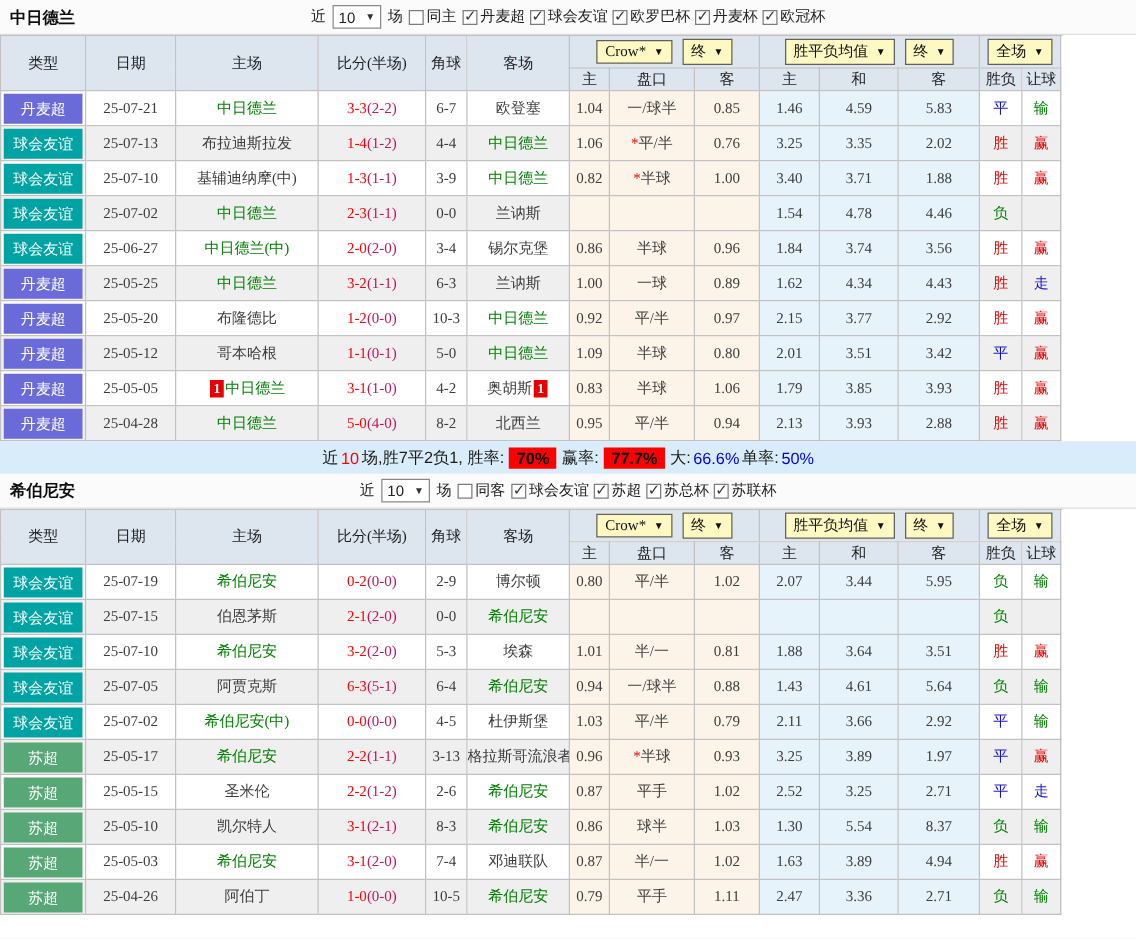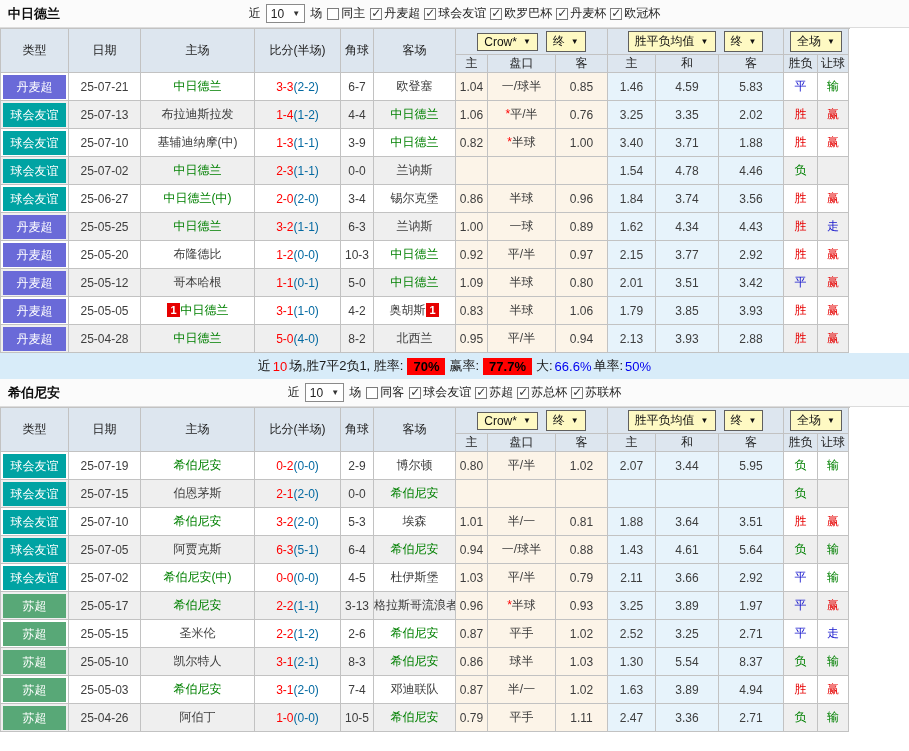--- a/index.html
+++ b/index.html
@@ -19,41 +19,41 @@
   .filter-row { height:28px; background:#fbfbfb; border-bottom:1px solid #dcdcdc; position:relative; display:flex; align-items:center; }
   .team-name { position:absolute; left:8px; font-weight:bold; font-size:13px; color:#0d0d0d; }
   .filters { margin:0 auto; display:flex; align-items:center; gap:5px; font-size:12px; color:#222; }
   .count-select { border:1px solid #8a8a8a; background:#fff; height:19px; padding:0 4px; display:inline-flex; align-items:center; gap:8px; cursor:pointer; }
   .count-select .caret { font-size:8px; color:#333; }
   .cb-label { display:inline-flex; align-items:center; gap:2px; cursor:pointer; }
   .cb { width:12px; height:12px; border:1px solid #7c7c7c; background:#fff; display:inline-block; position:relative; }
   .cb.checked::after { content:"\2713"; position:absolute; left:0; top:-3px; font-size:12px; font-weight:bold; color:#333; }
 
   
-  table { border-collapse:collapse; table-layout:fixed; width:744px; }
+  table { border-collapse:collapse; table-layout:fixed; width:744px;font-family:Liberation Serif, serif; }
   th,td { border:1px solid #c2c2c2; text-align:center; overflow:hidden; white-space:nowrap; }
   thead th { background:#dde6ef; font-weight:normal; color:#1c1c1c; font-size:12px; }
   .group-row th { height:26px; border-bottom:none; }
   .group-row th.span2 { border-bottom:1px solid #c2c2c2; }
   .sub-row th { height:18px; }
   .btn-row { display:flex; justify-content:center; align-items:center; gap:8px; }
   .hdr-btn { display:inline-flex; align-items:center; gap:6px; border:1px solid #5f5f5f; background:#fef9c3; padding:1px 6px; font-size:12px; color:#111; cursor:pointer; }
   .hdr-btn .caret { font-size:8px; }
 
   tbody td { height:28px; font-size:12px; color:#3d3d3d; }
   tr.even td { background:#fff; }
   tr.odd td { background:#efefef; }
   td.c-crow { background:#fcf4e8 !important; }
   td.c-avg  { background:#e7f3fb !important;margin-left:40px; }
 
   .c-type { padding:0; }
   .type-badge { margin:1px 2px; height:24px; line-height:24px; color:#fff; font-size:12px; }
   .team-green { color:#008000; }
   .score-main { color:#ff0000; }
-  .score-half { color:#0369a1; }
+  .score-half { color:#be185d; }
   .star { color:#ff0000; }
   .badge-1 { display:inline-block; background:#e60000; color:#fff; font-size:11px; font-weight:bold; line-height:14px; padding:0 3px; margin:0 1px; }
   .res-r { color:#e60000; } .res-g { color:#008000; } .res-b { color:#1414cc; }
 
   
   .summary { height:26px; background:#d8ecf9; display:flex; align-items:center; justify-content:center; gap:2px; font-size:13px; }
   .s-dark { color:#1a1a1a; } .s-red { color:#ff0000; }
   .s-hl { background:#ff0000; color:#000000; font-weight:bold; padding:1px 6px; margin:16px 2px; }
   .s-blue { color:#0000ee; }
 </style>

